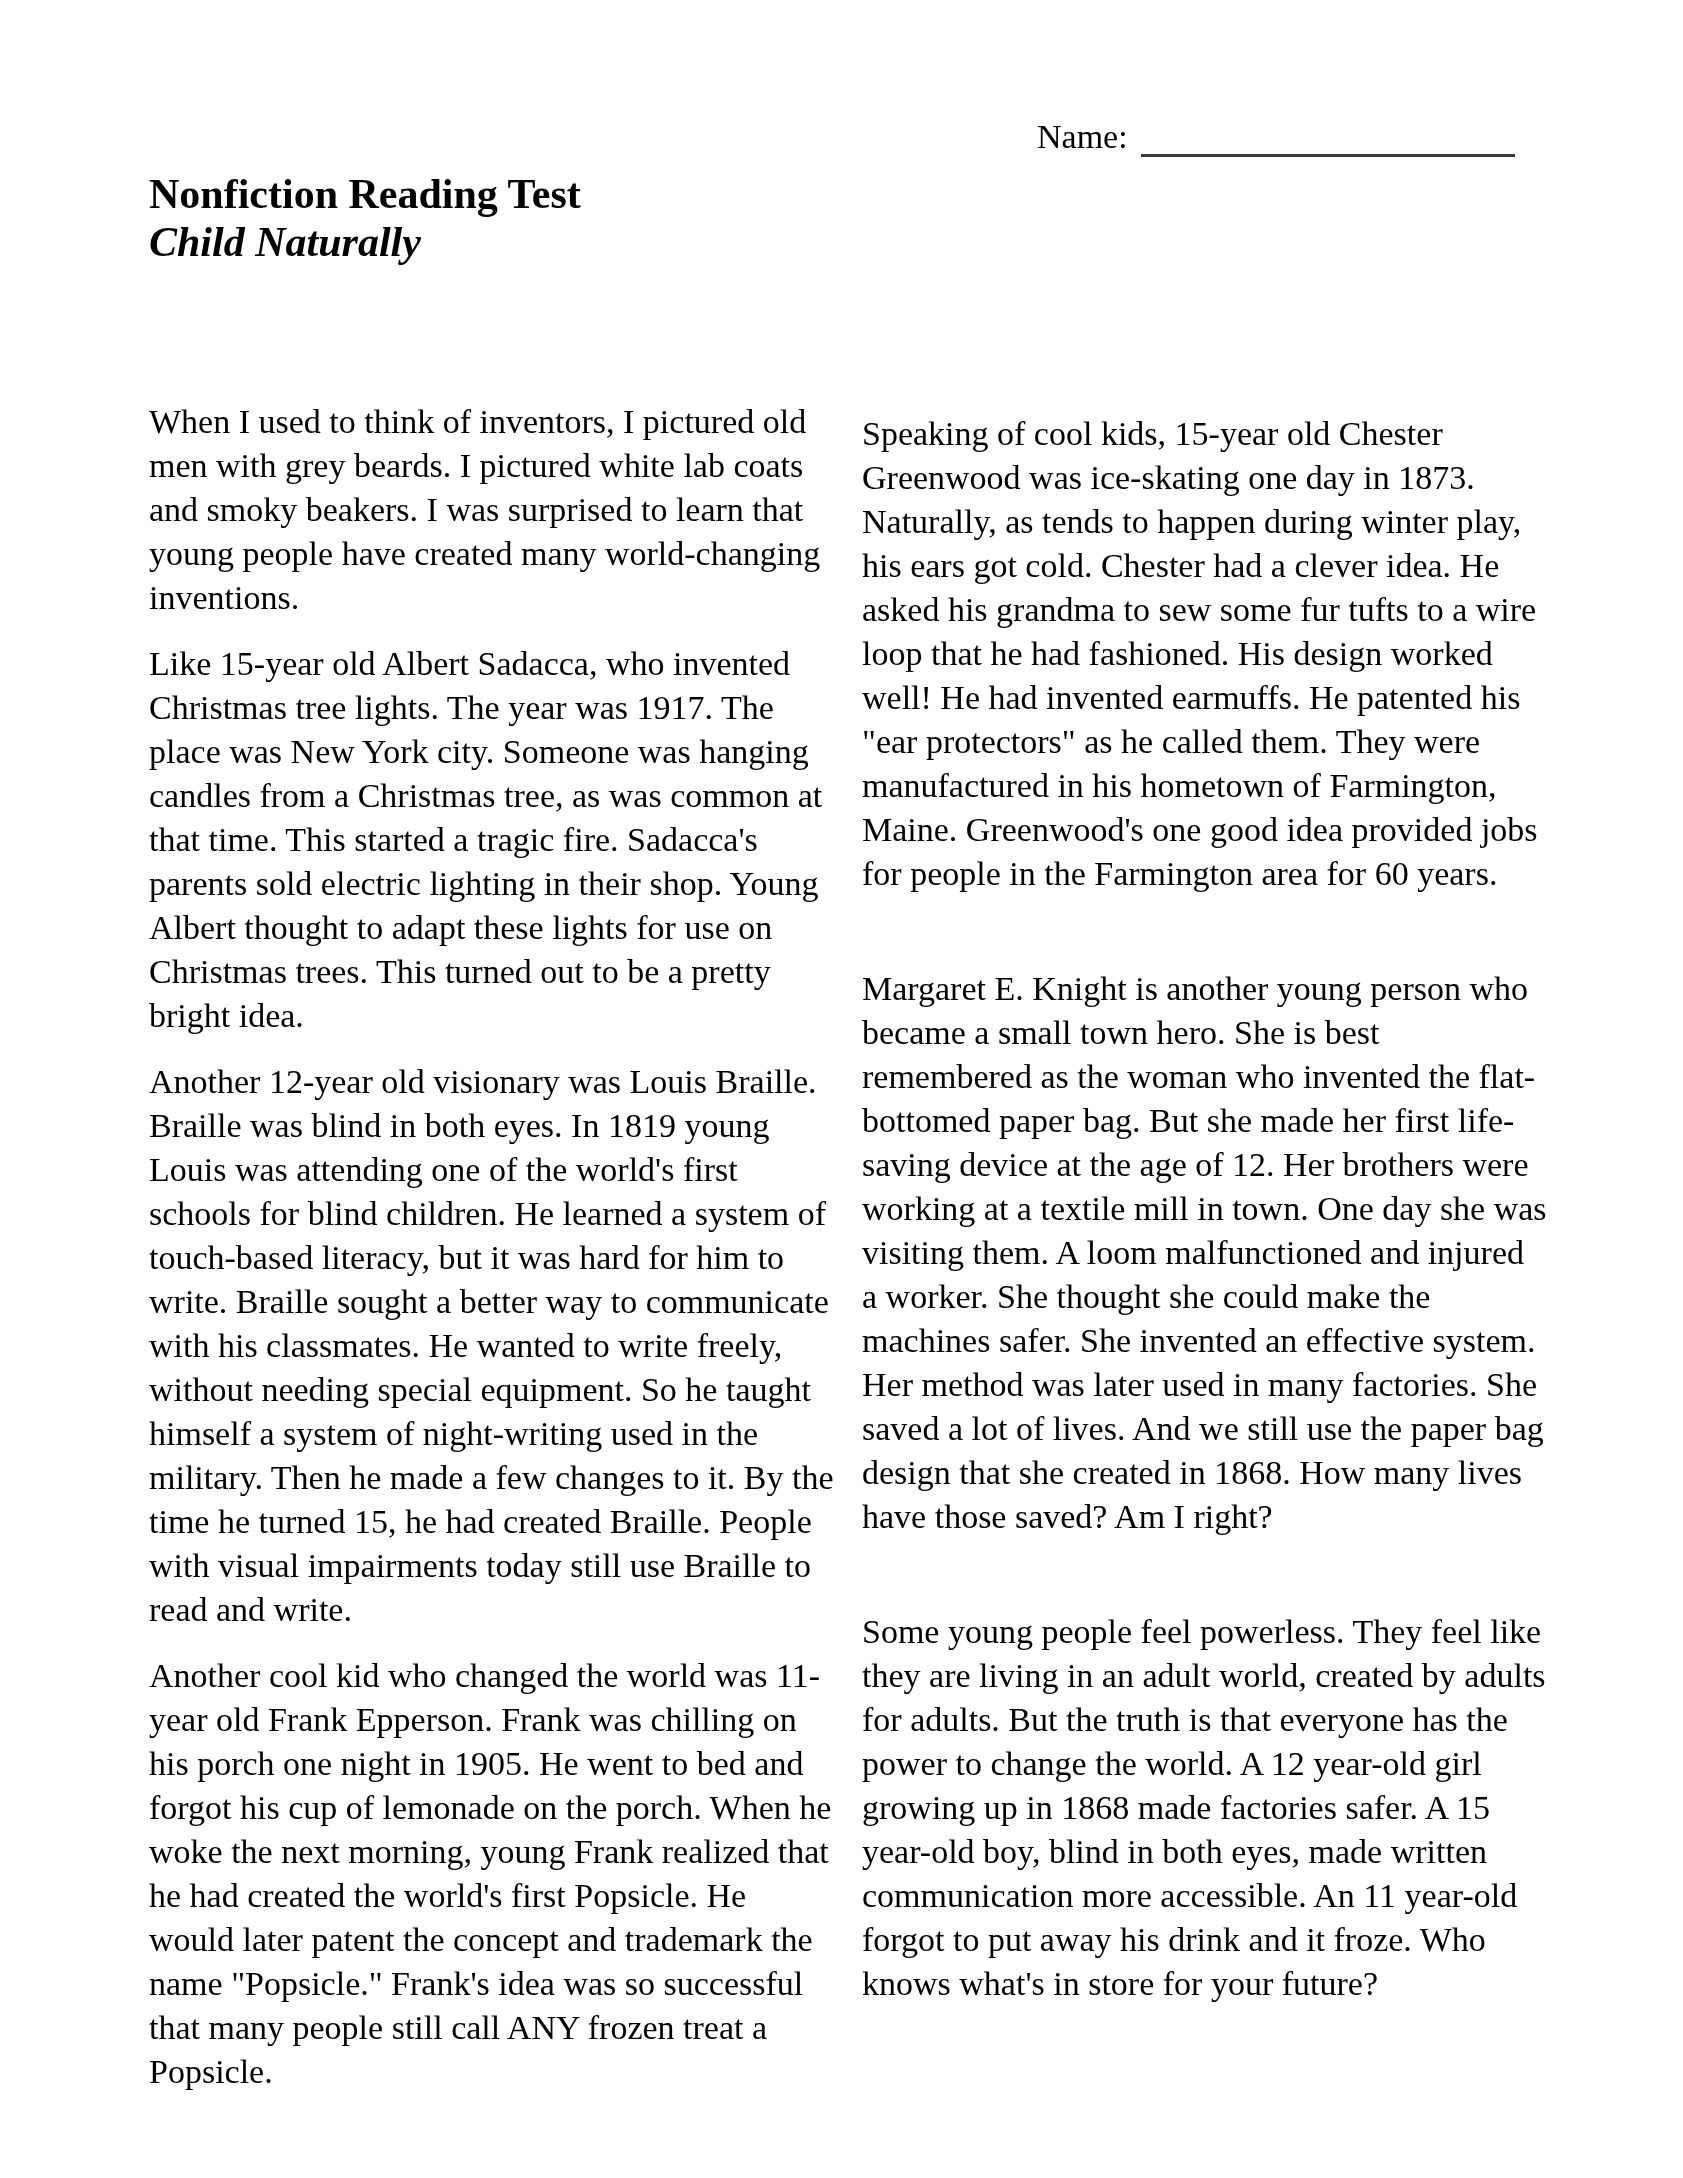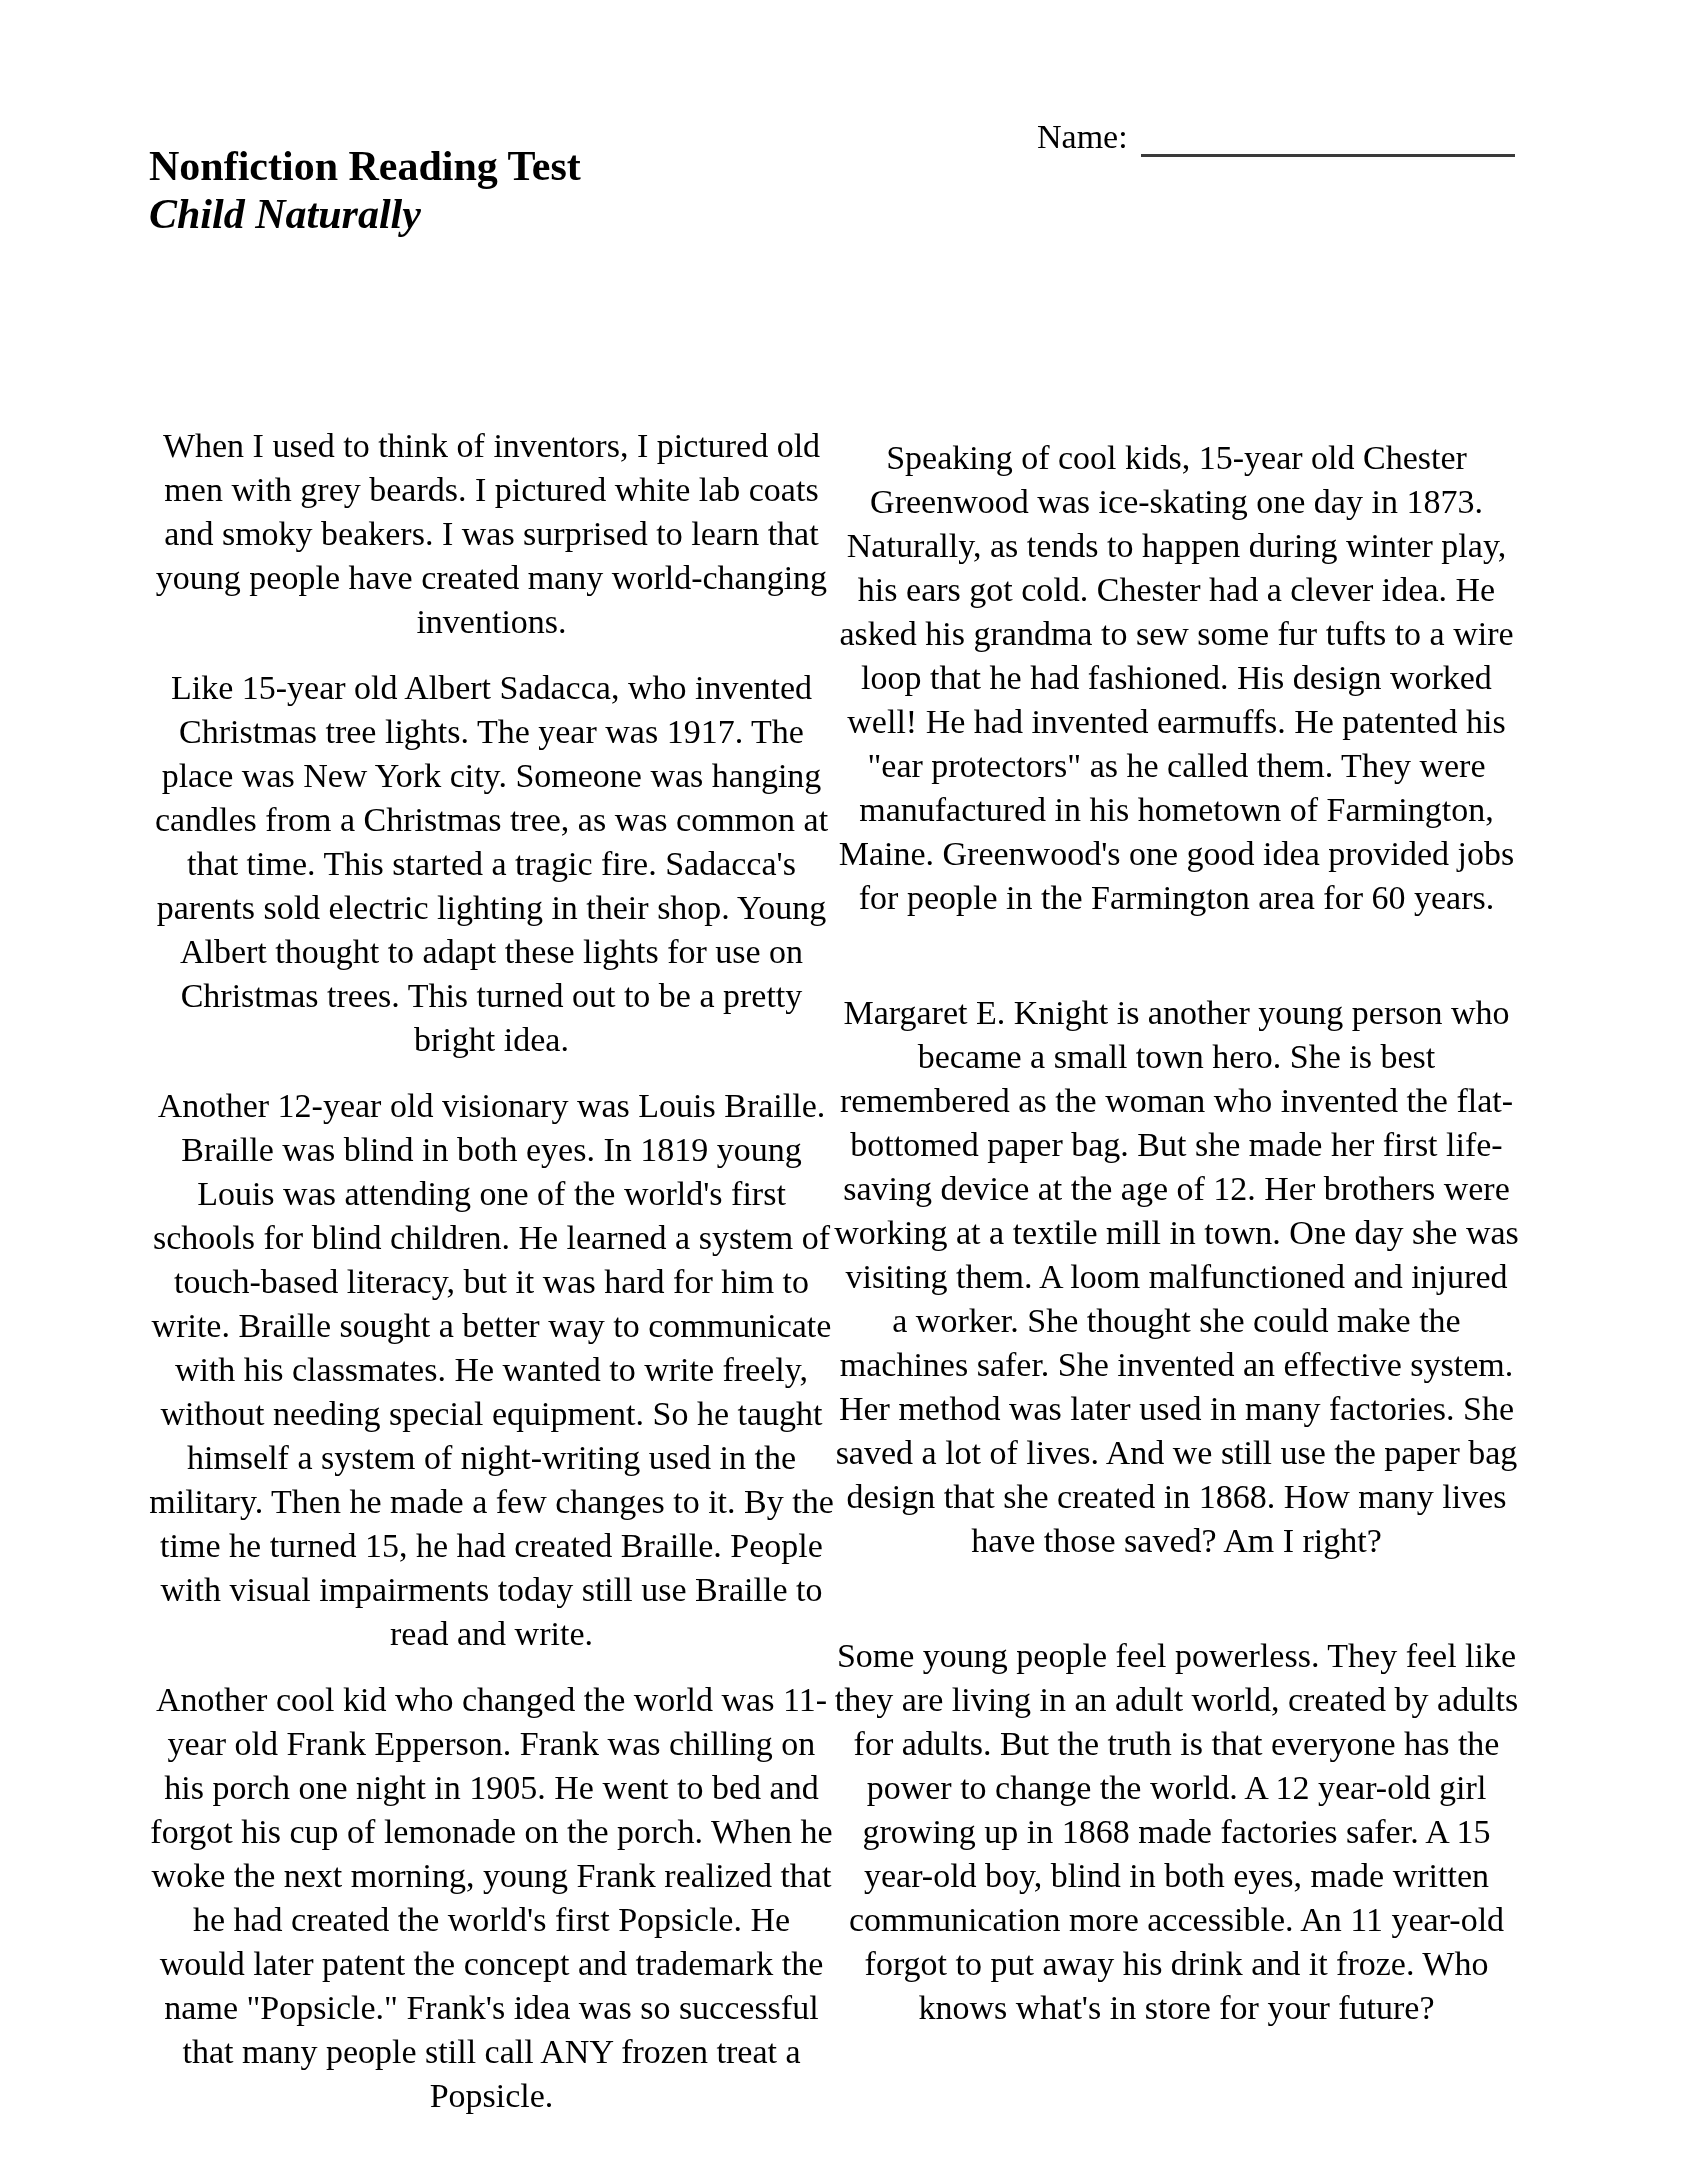--- a/index.html
+++ b/index.html
@@ -28,21 +28,21 @@
     display: inline-block;
     width: 374px;
     height: 34px;
     margin-left: 13px;
     border-bottom: 3px solid #3a3a3a;
     vertical-align: bottom;
   }
   .title-block {
     position: absolute;
     left: 149px;
-    top: 142px;
+    top: 170px;
   }
   .title-block h1 {
     margin: 0;
     font-size: 42px;
     font-weight: bold;
     line-height: 48px;
   }
   .title-block h2 {
     margin: 0;
     font-size: 42px;
@@ -55,24 +55,24 @@
     left: 149px;
     top: 280px;
     width: 1381px;
     margin: 0;
     font-size: 33px;
     line-height: 44px;
   }
   .columns {
     position: absolute;
     left: 149px;
-    top: 424px;
+    top: 400px;
     width: 1398px;
     display: flex;
-    text-align: center;
+    gap: 28px;
   }
   .col {
     width: 685px;
     font-size: 34px;
     line-height: 44px;
   }
   .col p {
     margin: 0 0 22px 0;
   }
   .col.col-right p {

